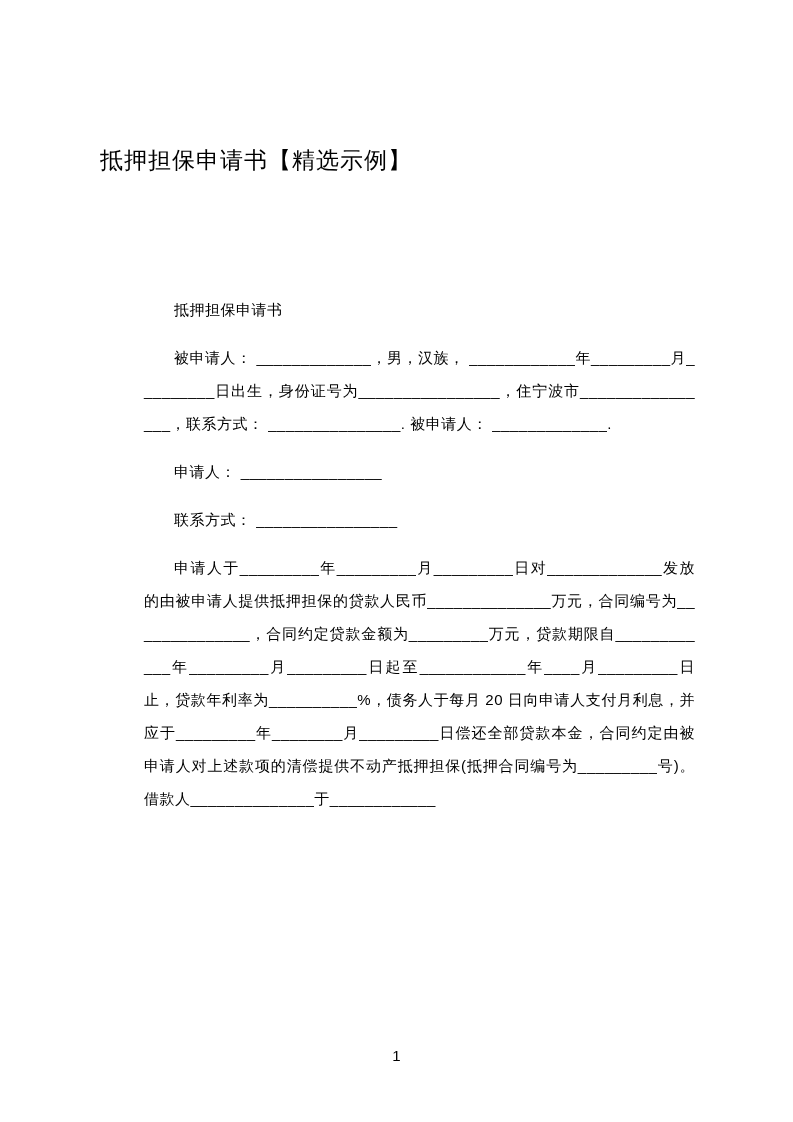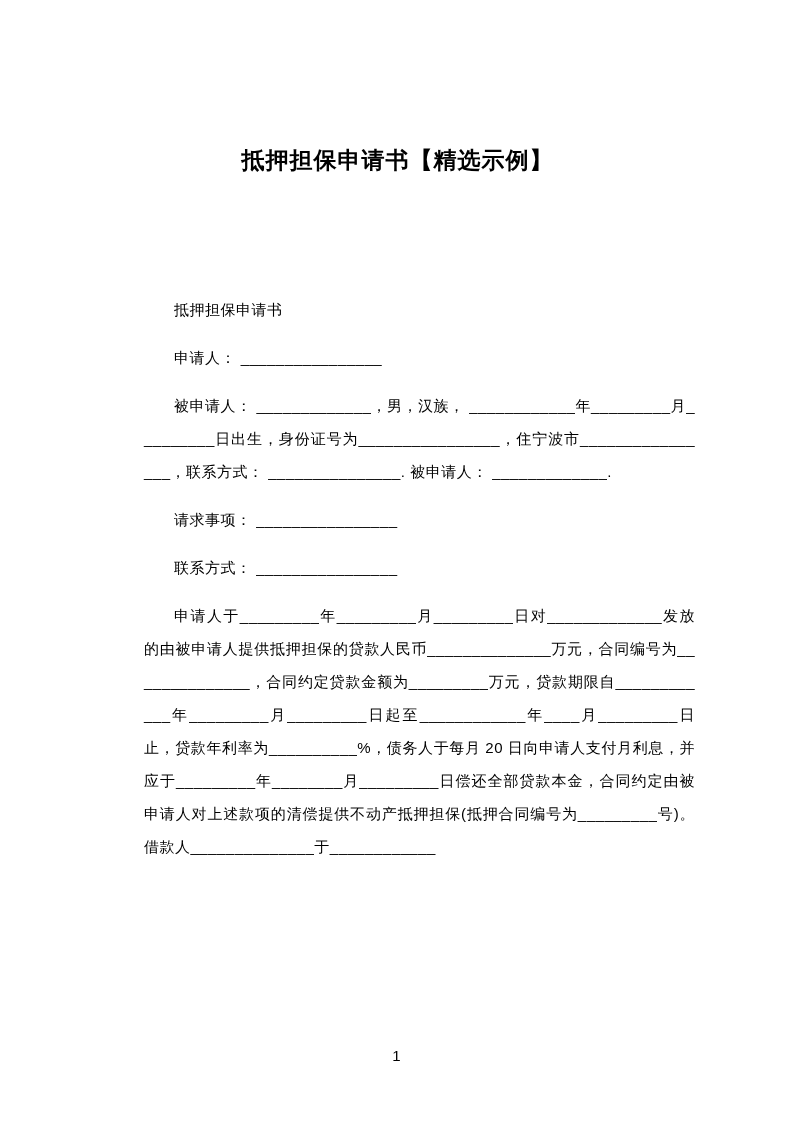--- a/index.html
+++ b/index.html
@@ -14,22 +14,22 @@
     margin: 0 auto;
     background: #ffffff;
     box-sizing: border-box;
     padding: 143px 98px 0 100px;
     font-family: "Liberation Sans", sans-serif;
     color: #000000;
     overflow: hidden;
   }
   .doc-title {
     font-size: 23px;
-    font-weight: bold;
-    text-align: center;
+    font-weight: normal;
+    text-align: left;
     line-height: 35px;
     letter-spacing: 1px;
   }
   .doc-body {
     margin-top: 115px;
     margin-left: 44px;
   }
   .doc-body p {
     margin: 0 0 15px 0;
     font-size: 15px;
@@ -50,21 +50,20 @@
   }
 </style>
 </head>
 <body>
 
 <div class="page">
   <div class="doc-title">抵押担保申请书【精选示例】</div>
 
   <div class="doc-body">
     <p>抵押担保申请书</p>
+    <p>被申请人： _____________，男，汉族， ____________年_________月_________日出生，身份证号为________________，住宁波市________________，联系方式： _______________. 被申请人： _____________.</p>
     <p>申请人： ________________</p>
-    <p>被申请人： _____________，男，汉族， ____________年_________月_________日出生，身份证号为________________，住宁波市________________，联系方式： _______________. 被申请人： _____________.</p>
-    <p>请求事项： ________________</p>
     <p>联系方式： ________________</p>
     <p>申请人于_________年_________月_________日对_____________发放的由被申请人提供抵押担保的贷款人民币______________万元，合同编号为______________，合同约定贷款金额为_________万元，贷款期限自____________年_________月_________日起至____________年____月_________日止，贷款年利率为__________%，债务人于每月 20 日向申请人支付月利息，并应于_________年________月_________日偿还全部贷款本金，合同约定由被申请人对上述款项的清偿提供不动产抵押担保(抵押合同编号为_________号)。借款人______________于____________</p>
   </div>
 
   <div class="page-number">1</div>
 </div>
 
 </body></html>

